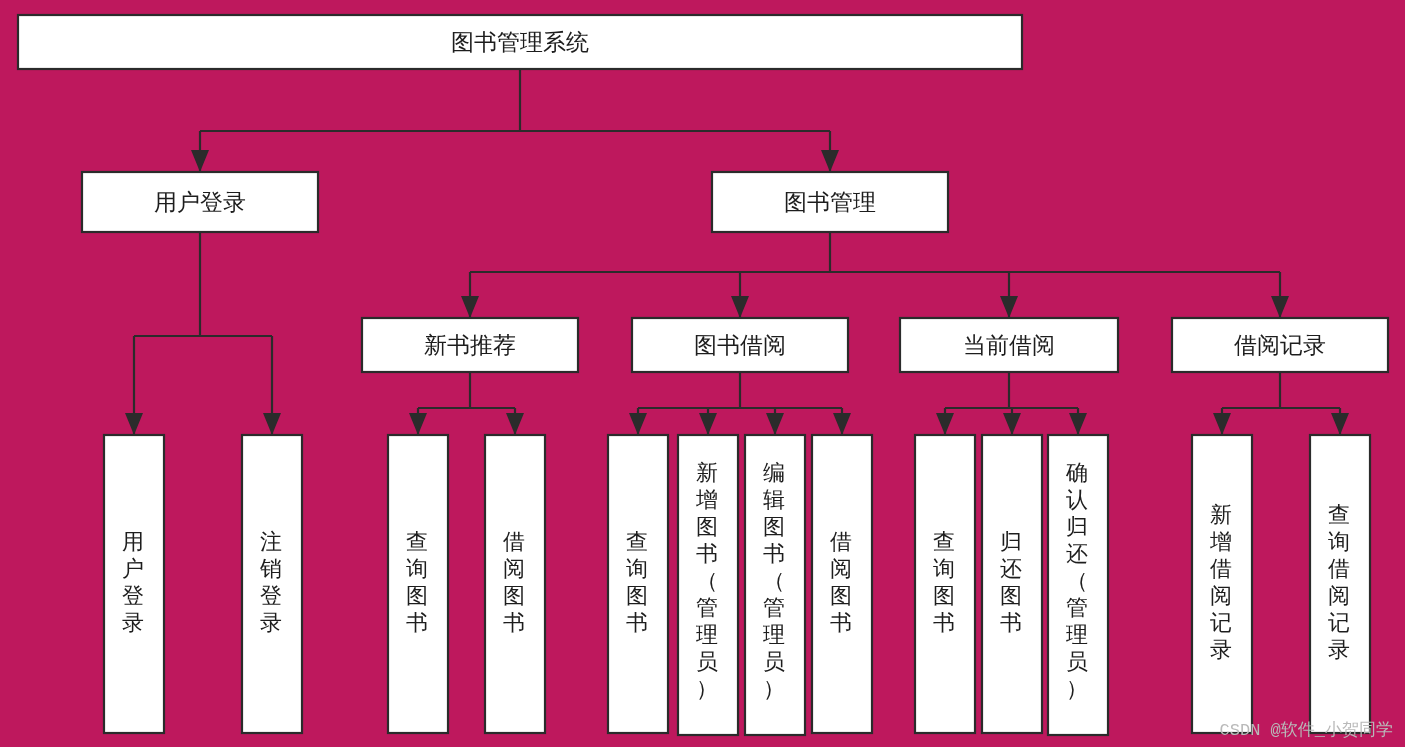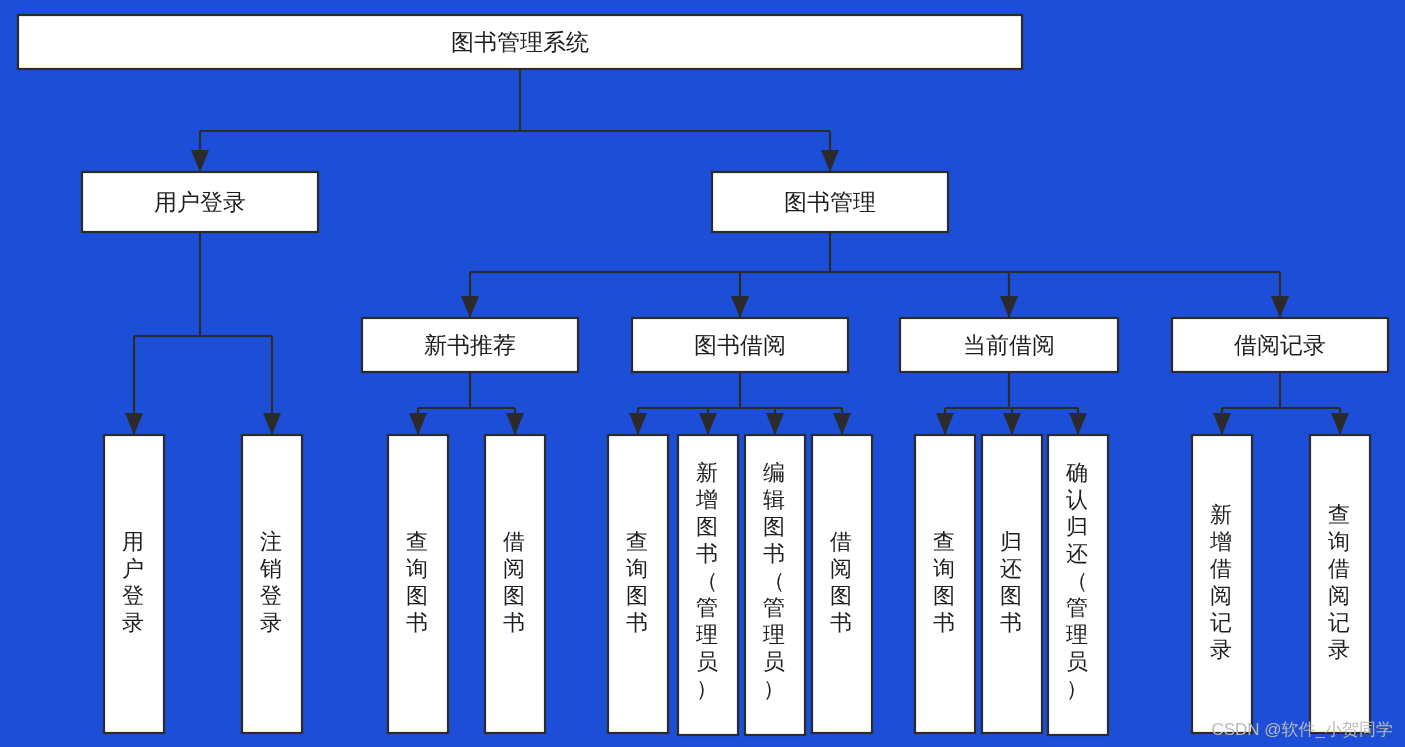--- a/index.html
+++ b/index.html
@@ -11,21 +11,21 @@
   body {
     font-family: "DejaVu Sans", "Liberation Sans", sans-serif;
     width: 1405px;
     height: 747px;
     overflow: hidden;
   }
   #diagram-root {
     position: relative;
     width: 1405px;
     height: 747px;
-    background: #1d4ed8;
+    background: #be185d;
   }
   svg.diagram-svg {
     position: absolute;
     top: 0;
     left: 0;
     width: 1405px;
     height: 747px;
     display: block;
   }
   .node-rect {
@@ -56,21 +56,21 @@
     fill: #1d1d1d;
     writing-mode: vertical-rl;
     text-orientation: upright;
     text-anchor: middle;
     letter-spacing: 2px;
   }
   .watermark-text {
     position: absolute;
     right: 12px;
     bottom: 6px;
-    font-family: Liberation Sans, sans-serif;
+    font-family: Liberation Mono, monospace;
     font-size: 17px;
     color: #b9b9b9;
     white-space: nowrap;
     user-select: none;
     pointer-events: none;
   }
 </style>
 </head>
 <body>
 

